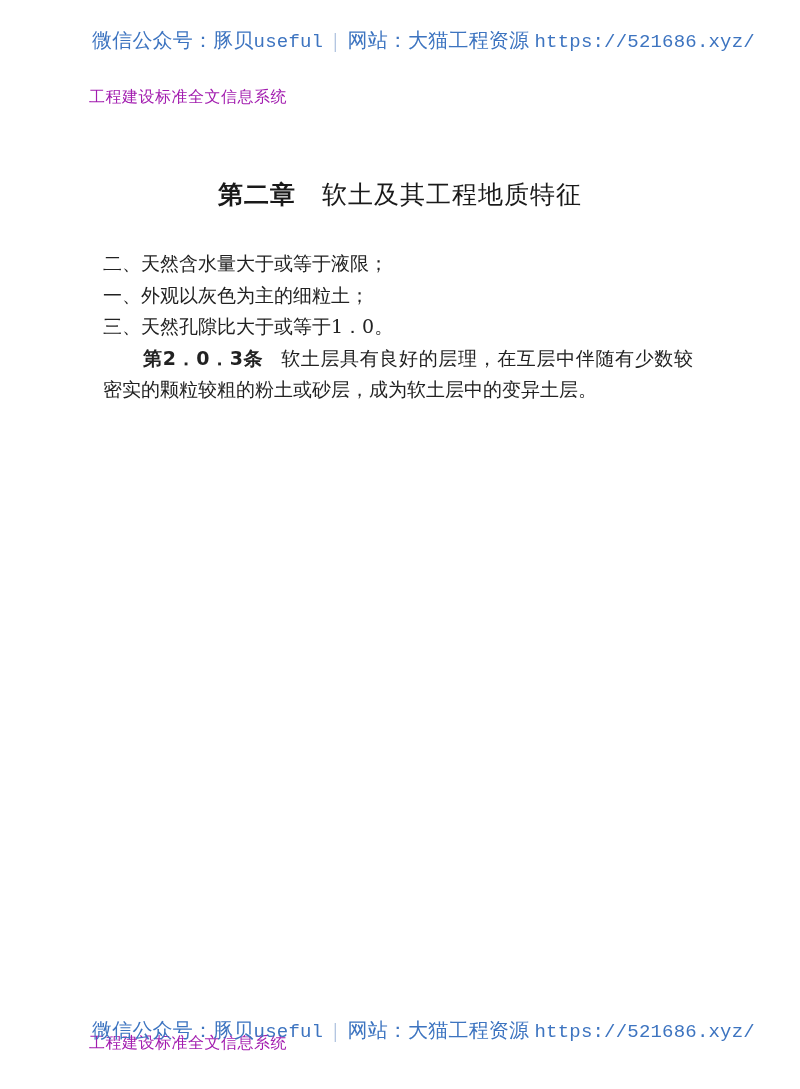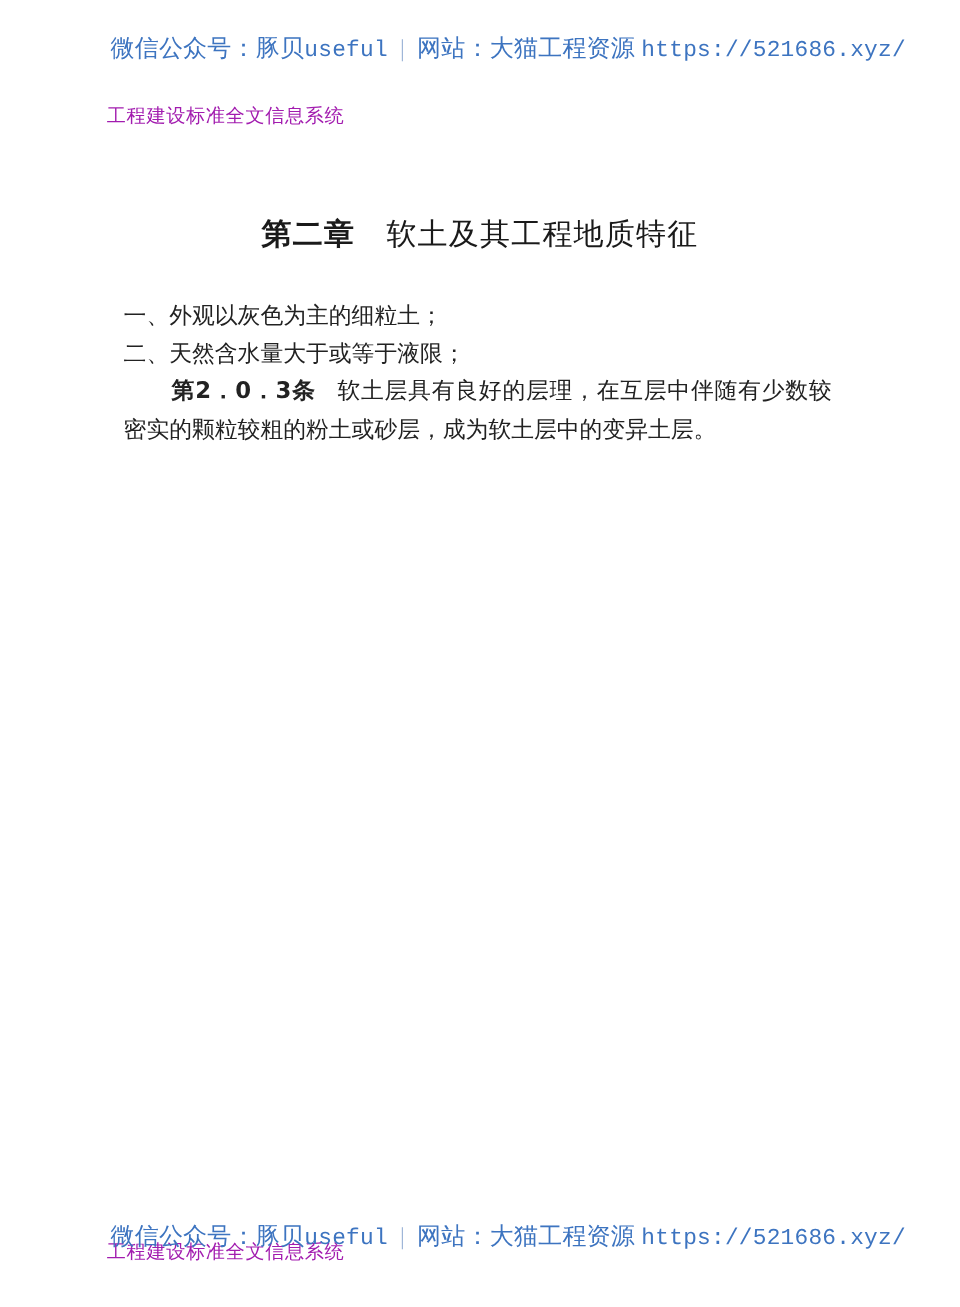--- a/index.html
+++ b/index.html
@@ -97,22 +97,23 @@
   <span class="mono">https://521686.xyz/</span>
 </div>
 
 <div class="system-name sys-top">工程建设标准全文信息系统</div>
 
 <div class="chapter-title">
   <span class="ch-num">第二章</span><span>软土及其工程地质特征</span>
 </div>
 
 <div class="content">
+  <p>二、天然含水量大于或等于液限；</p>
   <p>一、外观以灰色为主的细粒土；</p>
-  <p>二、天然含水量大于或等于液限；</p>
+  <p>三、天然孔隙比大于或等于1．0。</p>
 
 
   <p class="indent">
     <span class="clause-no">第2．0．3条</span><span>软土层具有良好的层理，在互层中伴随有少数较密实的颗粒较粗的粉土或砂层，成为软土层中的变异土层。</span>
   </p>
 
 </div>
 
 <div class="system-name sys-bottom">工程建设标准全文信息系统</div>
 

